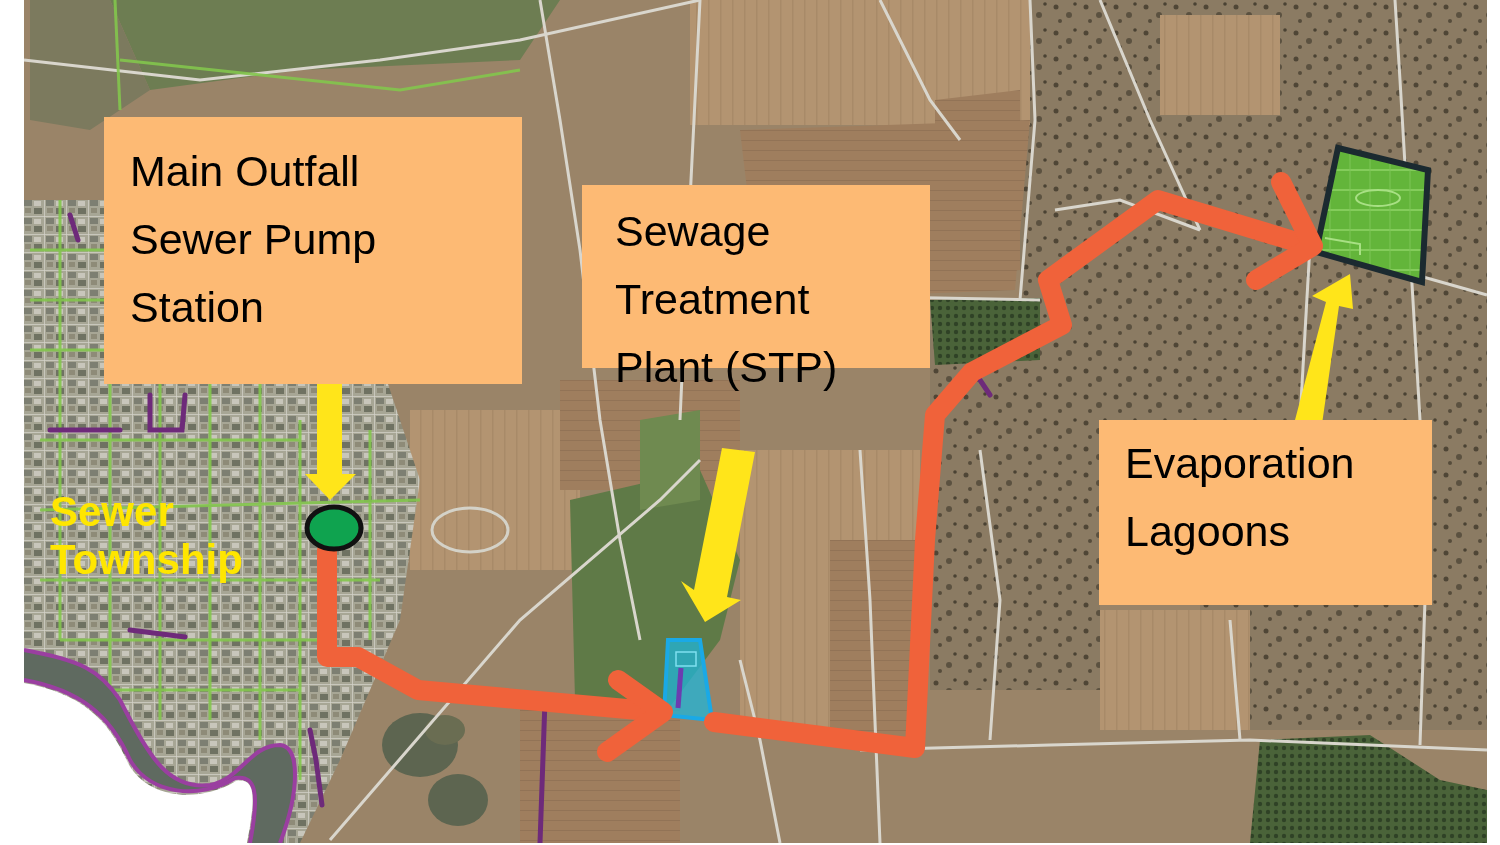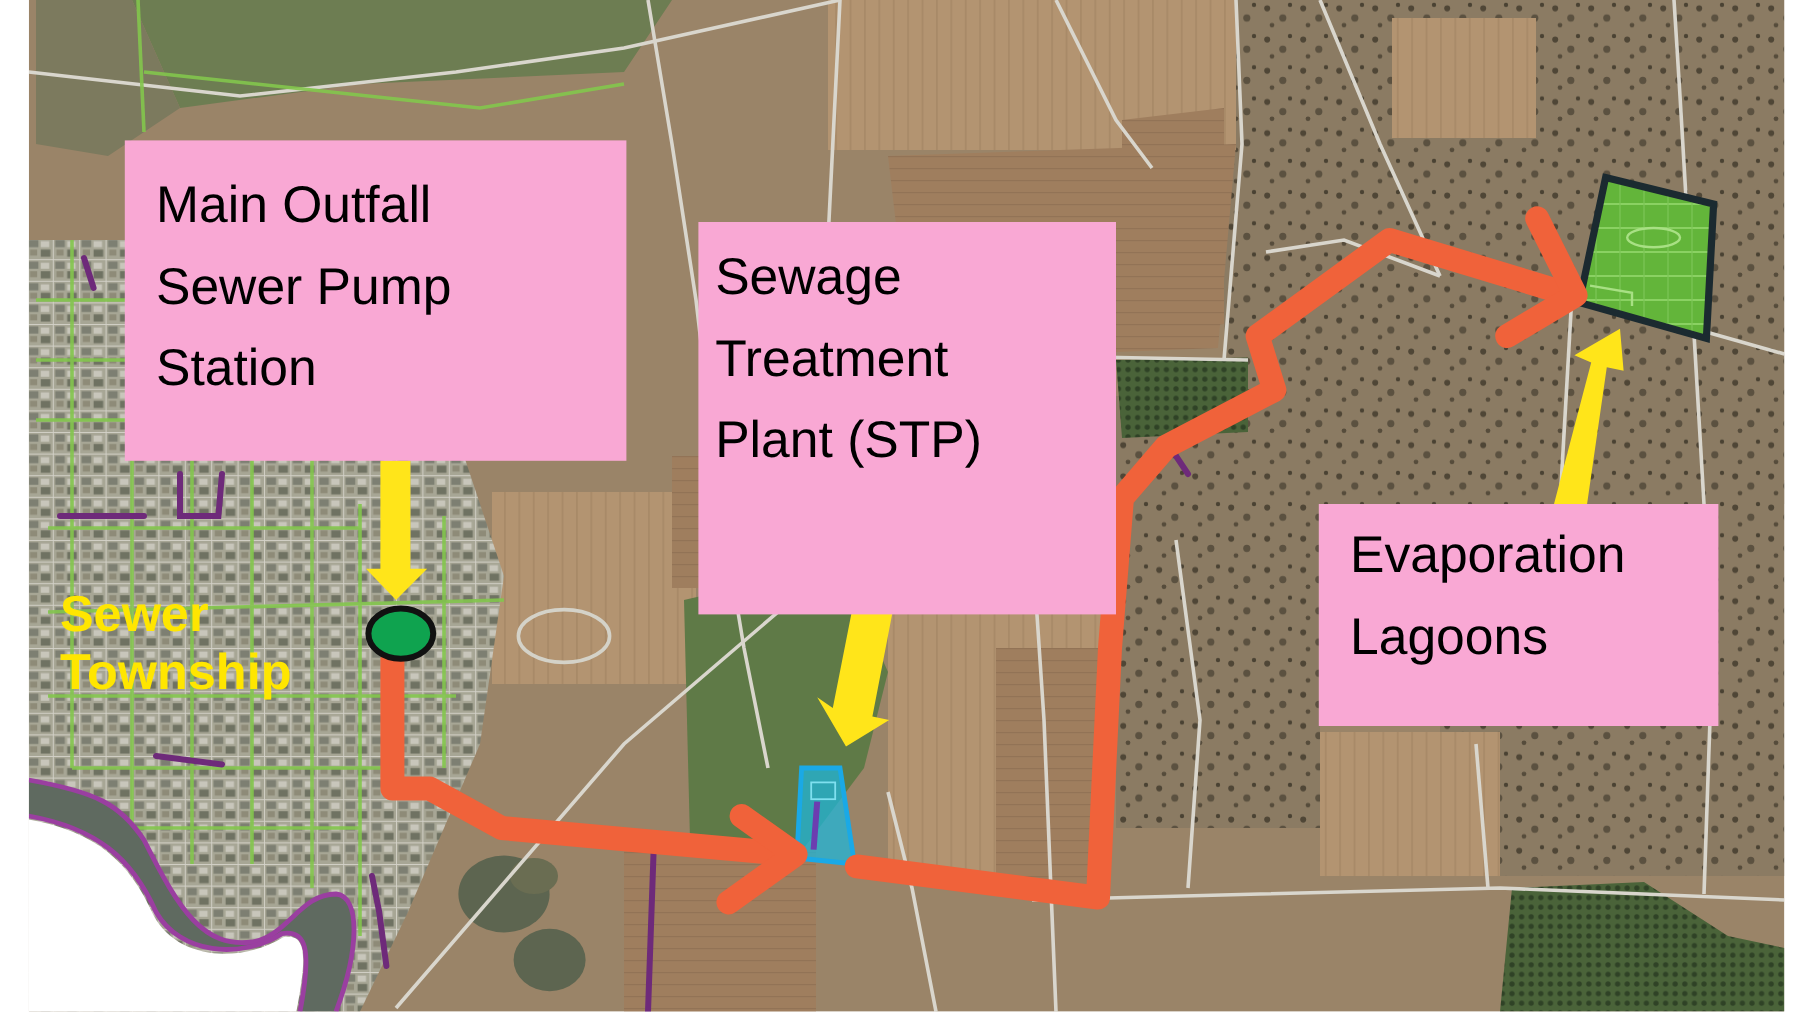--- a/index.html
+++ b/index.html
@@ -1,26 +1,26 @@
 <!DOCTYPE html>
 <html><head>
 <meta charset="utf-8">
 <style>
   html, body { margin: 0; padding: 0; background: #ffffff; }
   body { width: 1500px; height: 845px; position: relative; overflow: hidden;
          font-family: "Liberation Sans", sans-serif; }
   #map { position: absolute; left: 0; top: 0; width: 1500px; height: 845px; }
   .label-box {
-    position: absolute; background: #f9a8d4;
+    position: absolute; background: #fdba74;
     color: #000000; font-family: "Liberation Sans", sans-serif;
     font-size: 43px; line-height: 68px; box-sizing: border-box;
     white-space: pre-line;
   }
   #box-pump { left: 104px; top: 117px; width: 418px; height: 267px; padding: 20px 0 0 26px; }
-  #box-stp  { left: 582px; top: 185px; width: 348px; height: 327px; padding: 12px 0 0 14px; }
+  #box-stp  { left: 582px; top: 185px; width: 348px; height: 183px; padding: 12px 0 0 33px; }
   #box-evap { left: 1099px; top: 420px; width: 333px; height: 185px; padding: 9px 0 0 26px; }
   .town-label {
     position: absolute; left: 50px; top: 488px;
     font-family: "Liberation Sans", sans-serif; font-weight: bold;
     font-size: 42px; line-height: 48px; color: #ffe600;
     white-space: pre-line;
   }
 </style>
 </head>
 <body>

